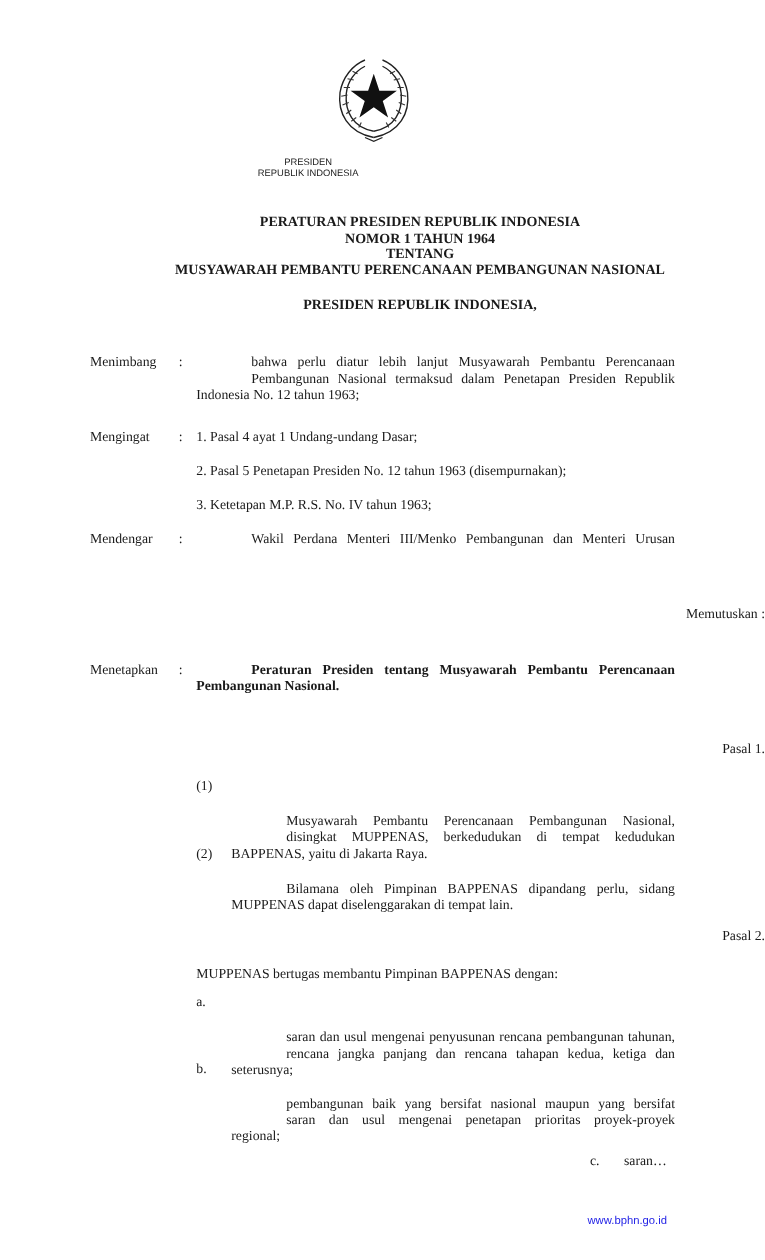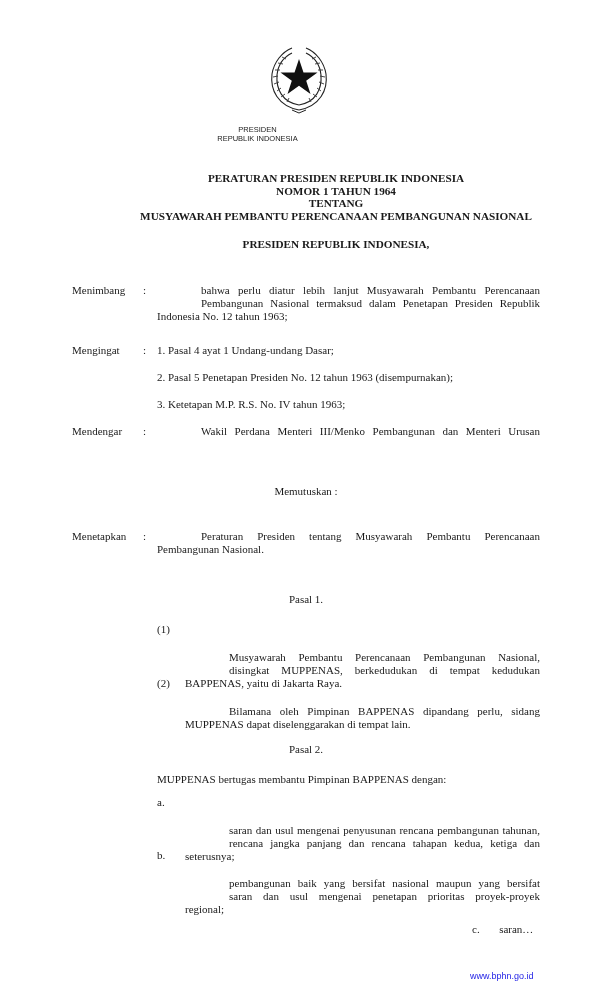--- a/index.html
+++ b/index.html
@@ -1,26 +1,26 @@
 <!DOCTYPE html>
 <html><head>
 <meta charset="utf-8">
 <style>
   html, body { margin:0; padding:0; background:#ffffff; }
   body { width:612px; height:1008px; position:relative; overflow:hidden;
          font-family:"Liberation Serif", "DejaVu Serif", serif; color:#1a1a1a; font-size:11px; }
   .emblem { position:absolute; left:268px; top:44px; width:62px; height:74px; }
   .emb-caption { position:absolute; left:0; width:493px; text-align:center;
-                 font-family:"Liberation Sans","DejaVu Sans",sans-serif; font-size:7.5px; line-height:9px; color:#222;margin-left:11px; }
+                 font-family:"Liberation Sans","DejaVu Sans",sans-serif; font-size:7.5px; line-height:9px; color:#222; }
   .title { position:absolute; left:0; width:612px; text-align:center; font-weight:bold; font-size:11.2px; line-height:12.5px;margin-left:30px; }
   .row { position:absolute; left:72px; width:470px; line-height:13px; }
   .lbl { position:absolute; left:0; top:0;text-align:right; }
   .colon { position:absolute; left:71px; top:0; }
   .content { position:absolute; left:85px; width:383px; text-align:justify; }
-  .center { position:absolute; left:0; width:612px; text-align:center; line-height:13px; }
+  .center { position:absolute; left:0; width:612px; text-align:right; line-height:13px; }
   .item { position:absolute; left:157px; width:383px; line-height:13px; }
   .item .num { position:absolute; left:0; top:0; }
   .item .txt { position:absolute; left:28px; width:355px; text-align:justify;margin-top:28px; }
   .jl { text-align-last:justify;padding-left:44px; }
   .footer-next { position:absolute; left:472px; top:923px; line-height:13px; }
   .link { position:absolute; left:470px; top:971px; font-family:"Liberation Sans","DejaVu Sans",sans-serif;
           font-size:9px; color:#2323e6; }
 </style>
 </head>
 <body>
@@ -86,21 +86,21 @@
   <div class="content" style="top:0;">
     <div class="jl">Wakil Perdana Menteri III/Menko Pembangunan dan Menteri Urusan</div>
   </div>
 </div>
 
 <div class="center" style="top:485px;">Memutuskan :</div>
 
 <div class="row" style="top:530px;">
   <span class="lbl">Menetapkan</span>
   <span class="colon">:</span>
-  <div class="content" style="top:0;">
+  <div class="content" style="top:0;font-weight:bold;">
     <div class="jl">Peraturan Presiden tentang Musyawarah Pembantu Perencanaan</div>
     <div>Pembangunan Nasional.</div>
   </div>
 </div>
 
 <div class="center" style="top:593px;">Pasal 1.</div>
 <div class="item" style="top:623px;">
   <span class="num">(1)</span>
   <div class="txt">
     <div class="jl">Musyawarah Pembantu Perencanaan Pembangunan Nasional,</div>

